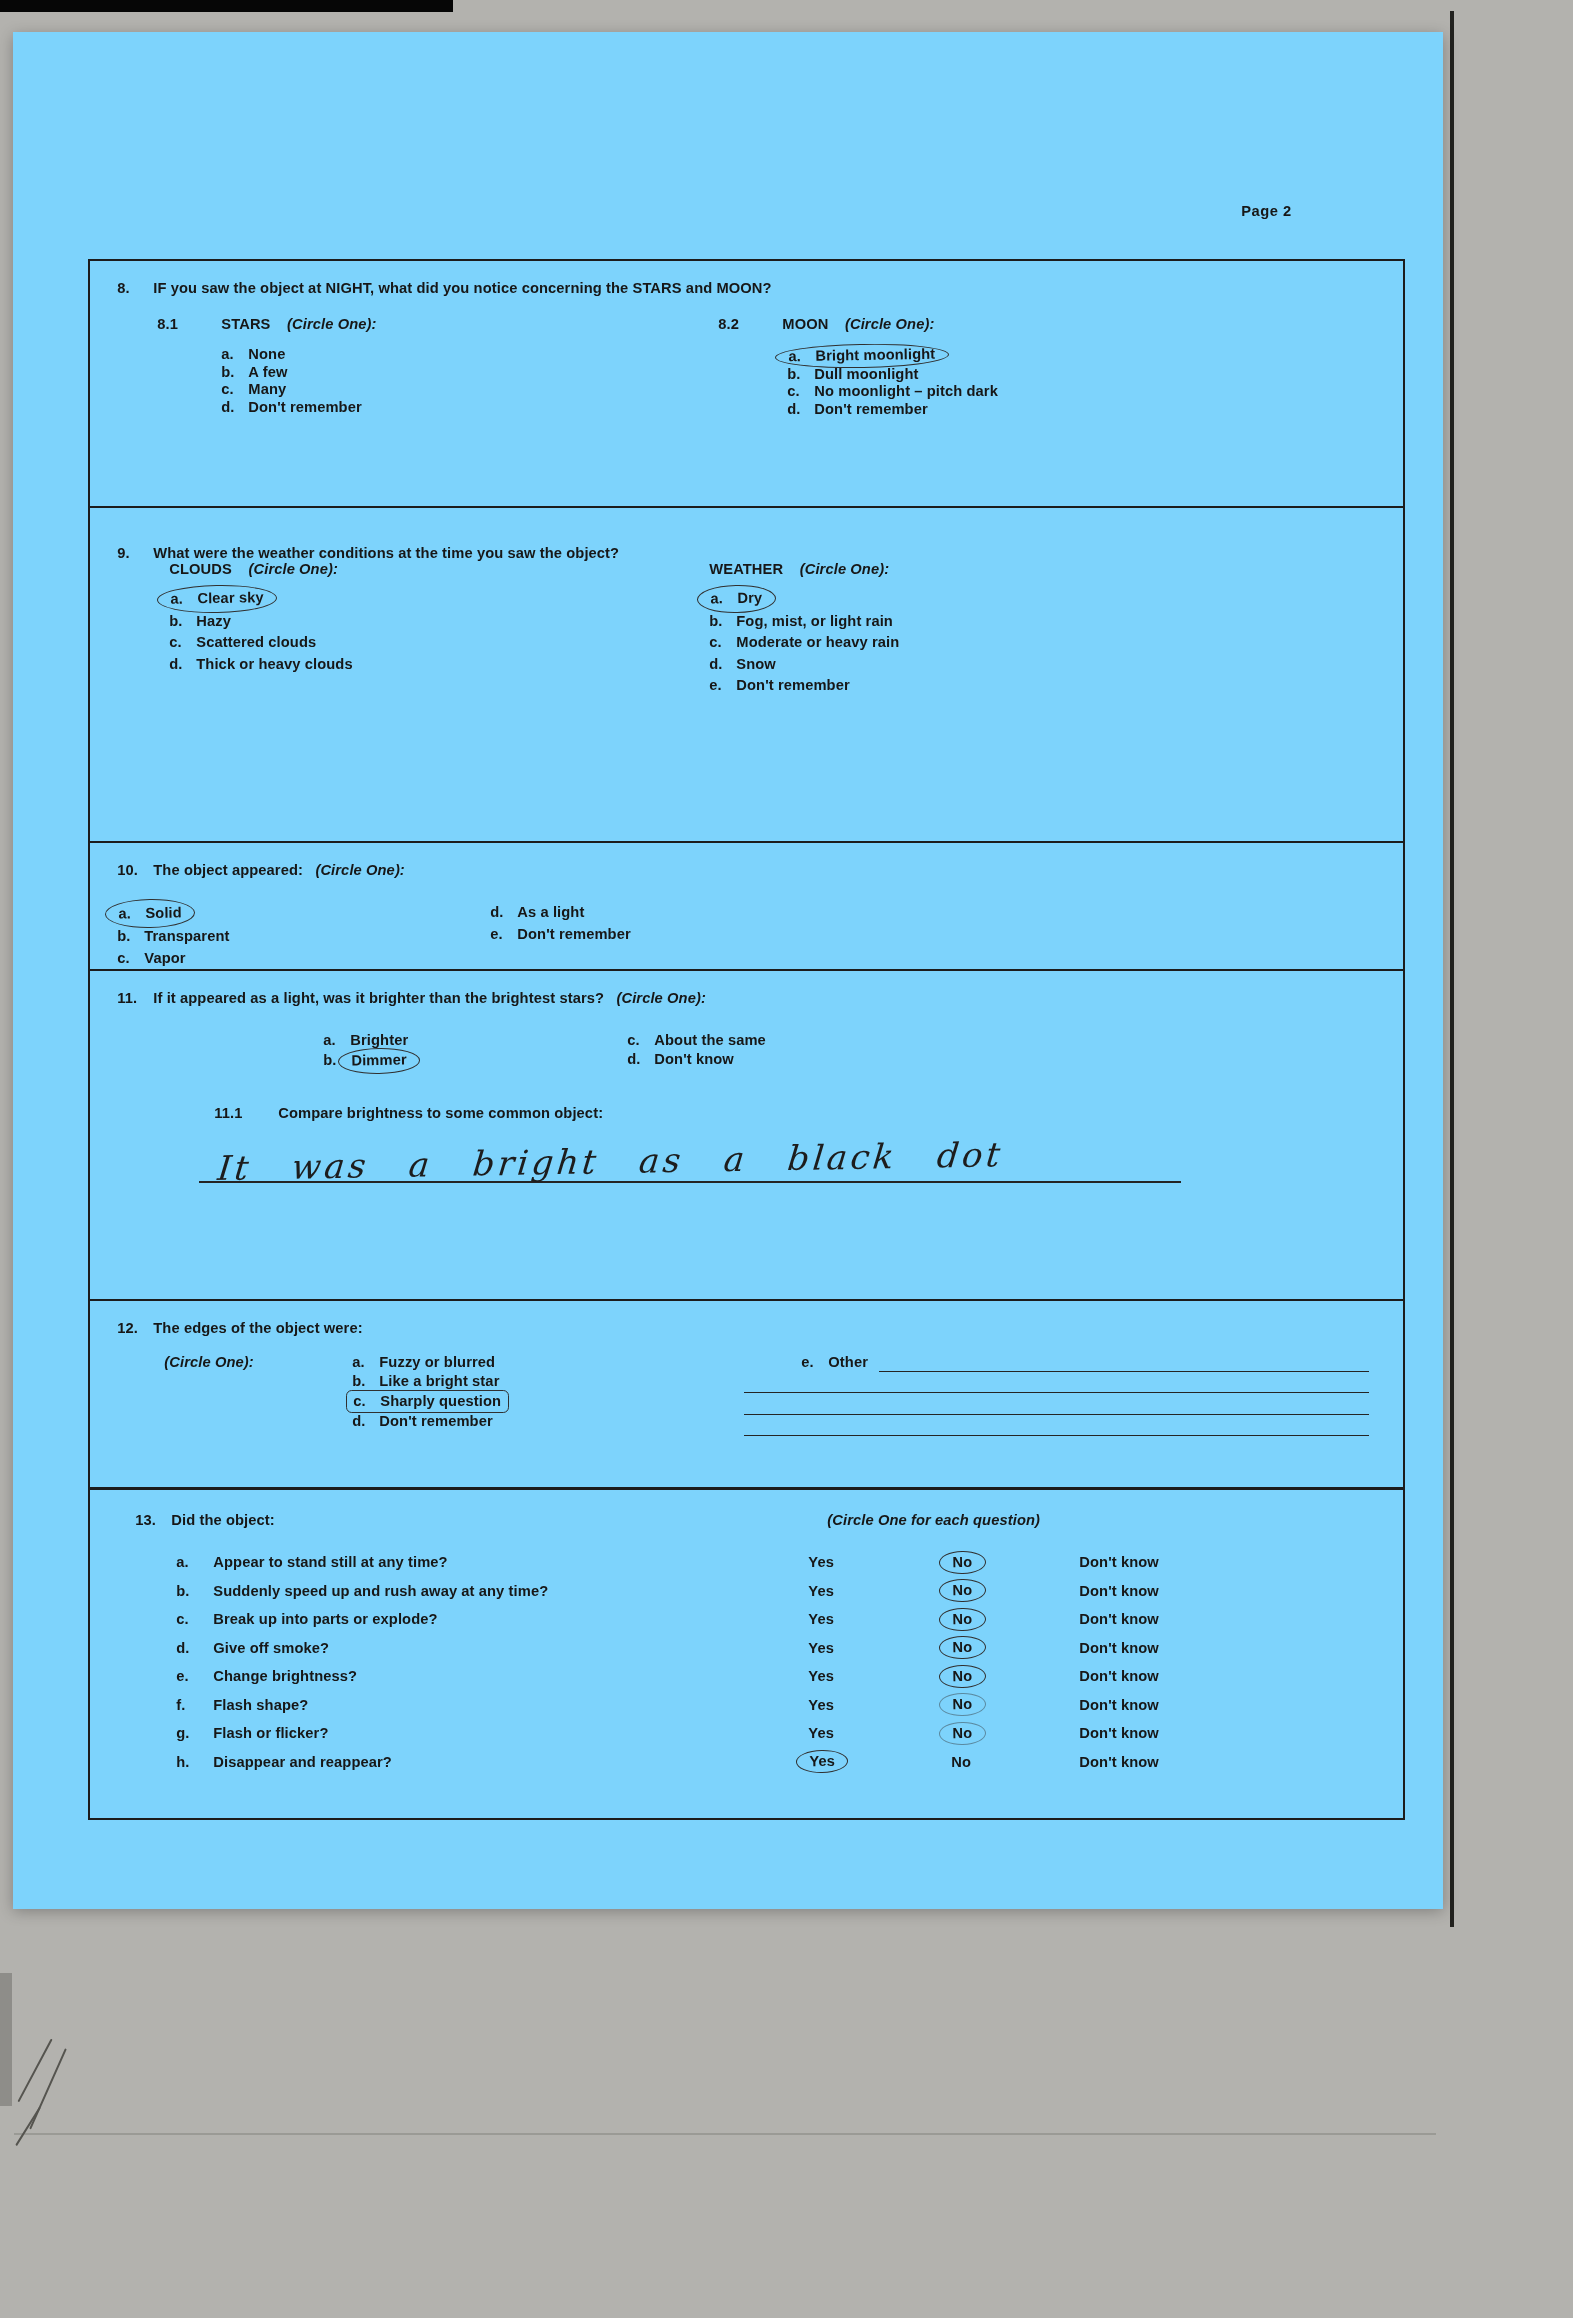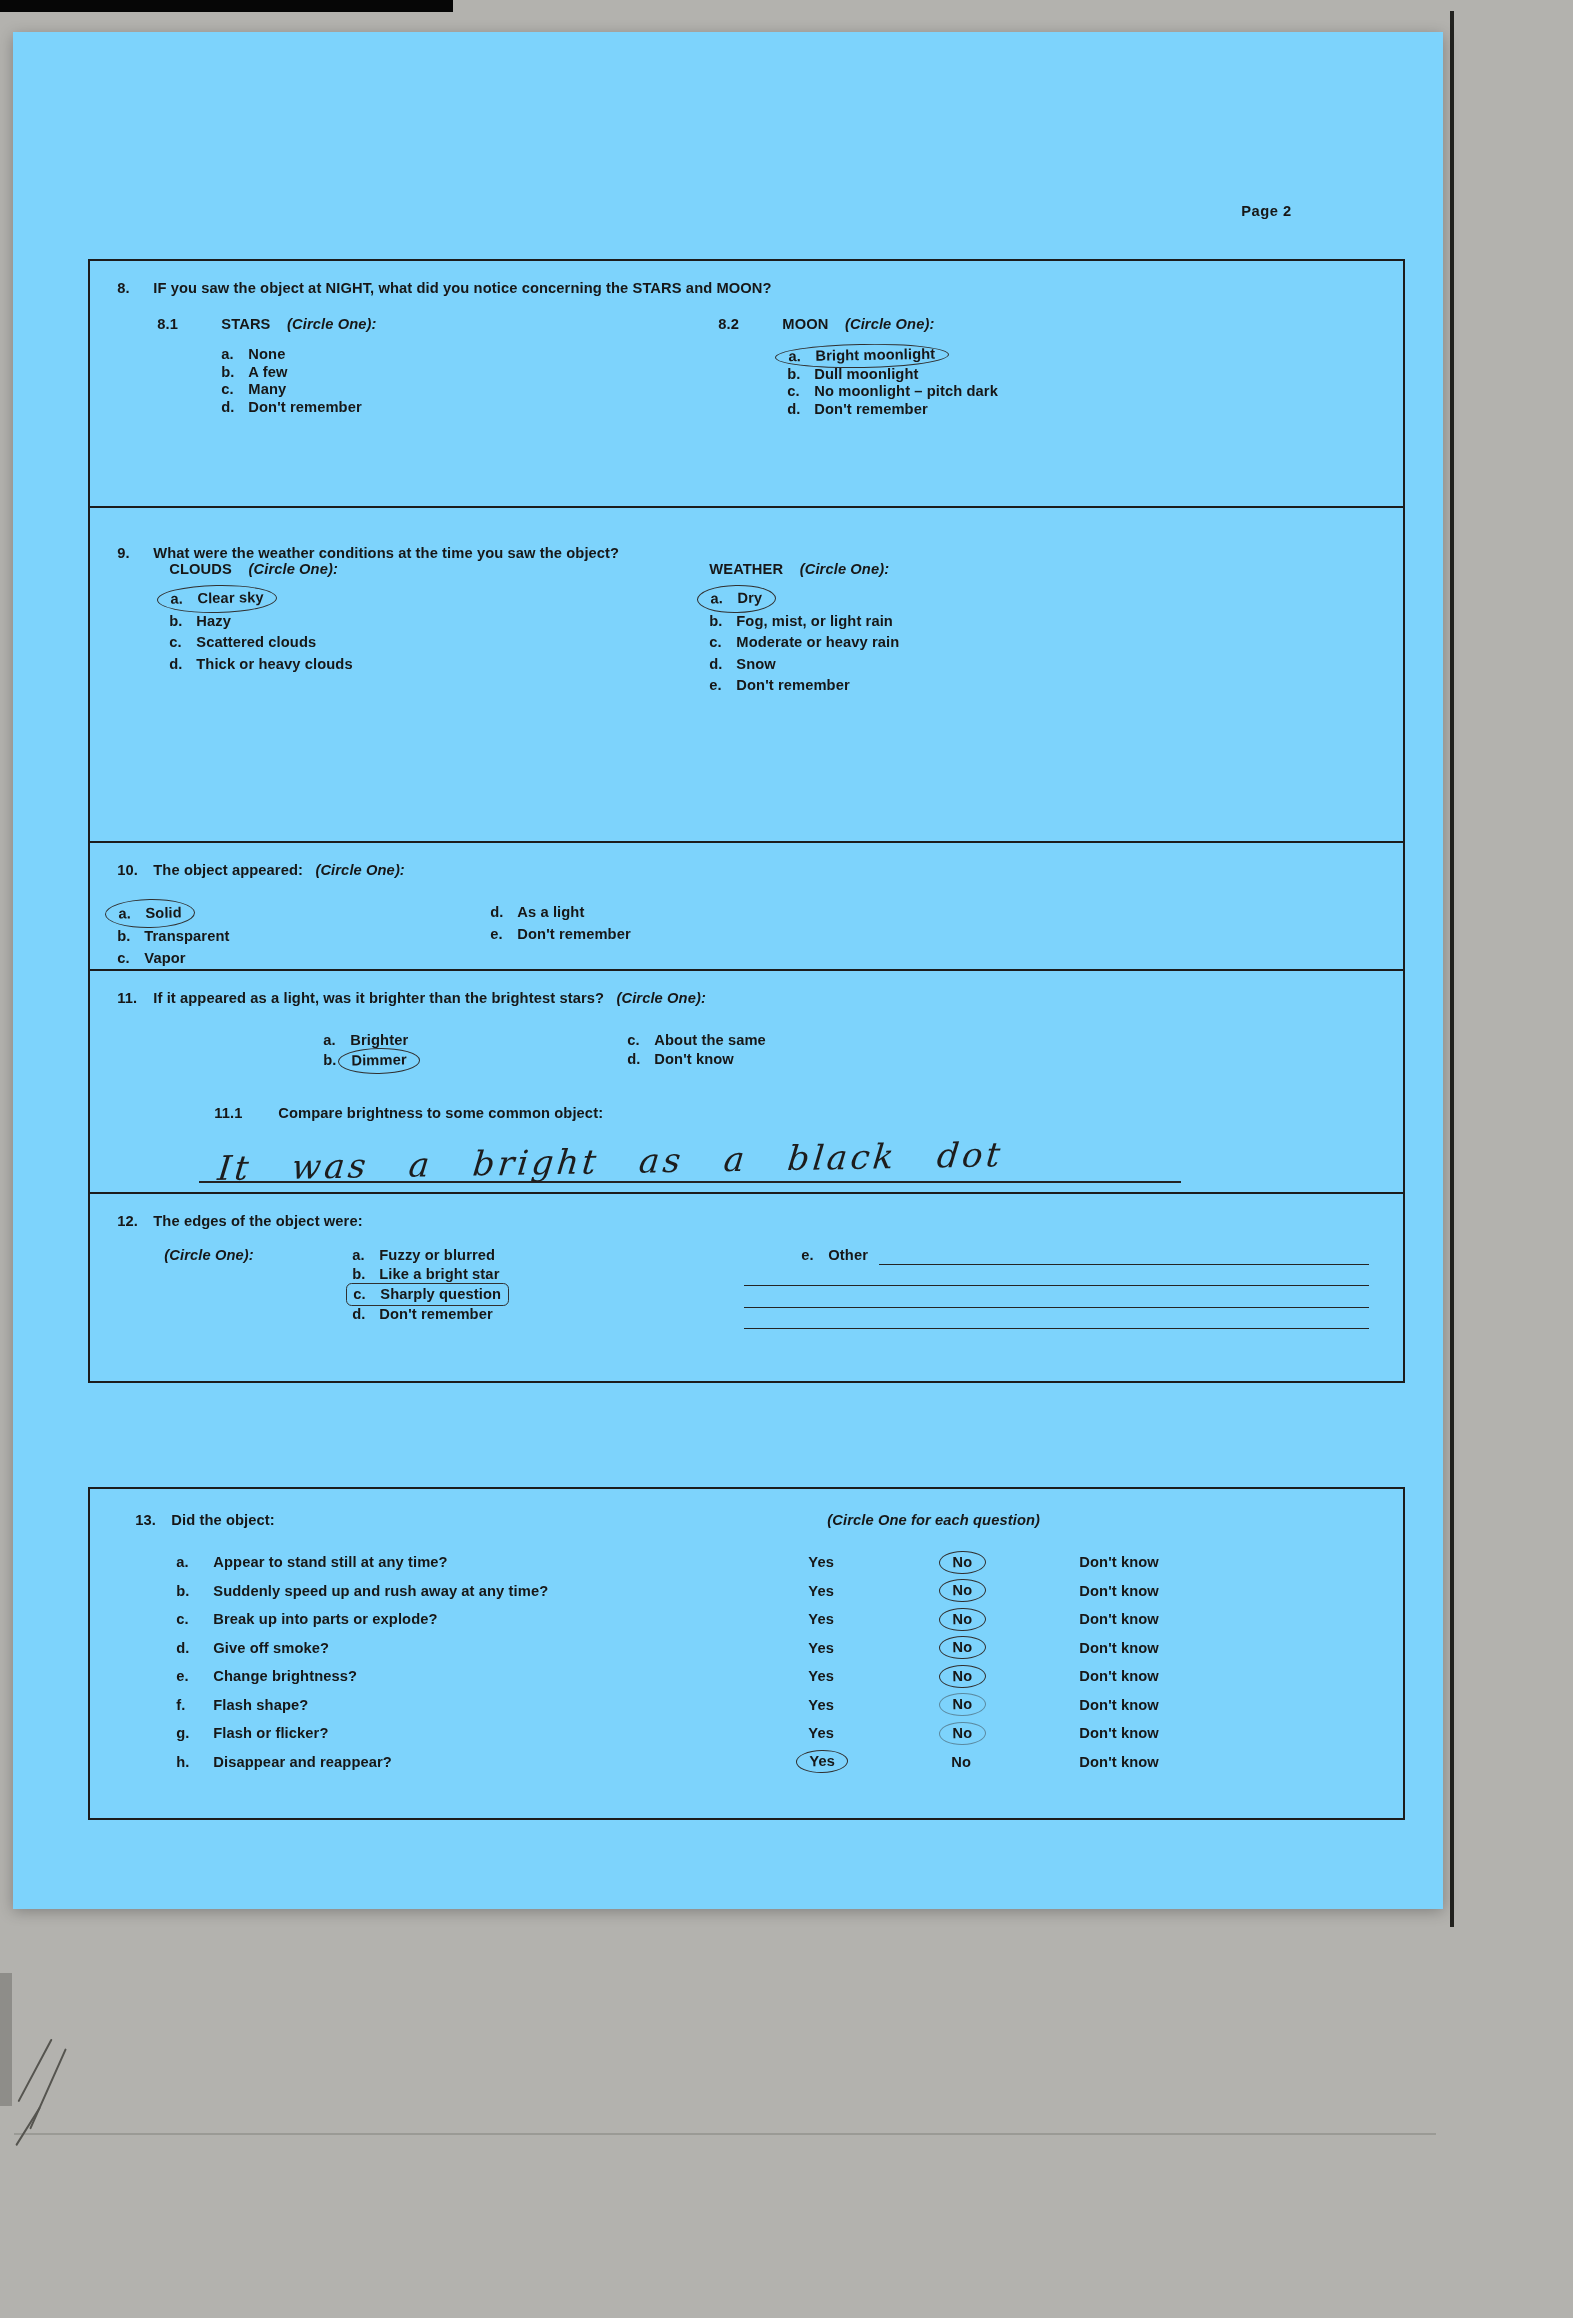--- a/index.html
+++ b/index.html
@@ -28,21 +28,21 @@
   .pagelabel { position: absolute; left: 1228px; top: 171px; font-size: 14.7px; font-weight: bold; letter-spacing: 0.5px; }
 
   .boxa { position: absolute; left: 75px; top: 227px; width: 1317px; border: 2.4px solid #1c1c1c; }
   .boxb { position: absolute; left: 75px; top: 1455px; width: 1317px; height: 333px; border: 2.4px solid #1c1c1c; }
 
   .sec { position: relative; padding: 19px 27px 0 27px; font-size: 14.7px; font-weight: bold; letter-spacing: 0.1px; }
   .sec + .sec { border-top: 2.4px solid #1c1c1c; }
   .h-q8 { height: 245px; }
   .h-q9 { height: 335px; padding-top: 37px; }
   .h-q10 { height: 128px; }
-  .h-q11 { height: 223px; }
+  .h-q11 { height: 330px; }
   .h-q12 { height: 189px; }
 
   .qtitle { display: flex; }
   .qnum { flex: 0 0 36px; }
   .inote { font-style: italic; margin-left: 12.4px; }
   .cols { display: flex; }
   .px { display: inline-block; min-width: 27px; }
   .shnum { display: inline-block; min-width: 64px; }
 
   .wrap { display: inline-block; position: relative; }

